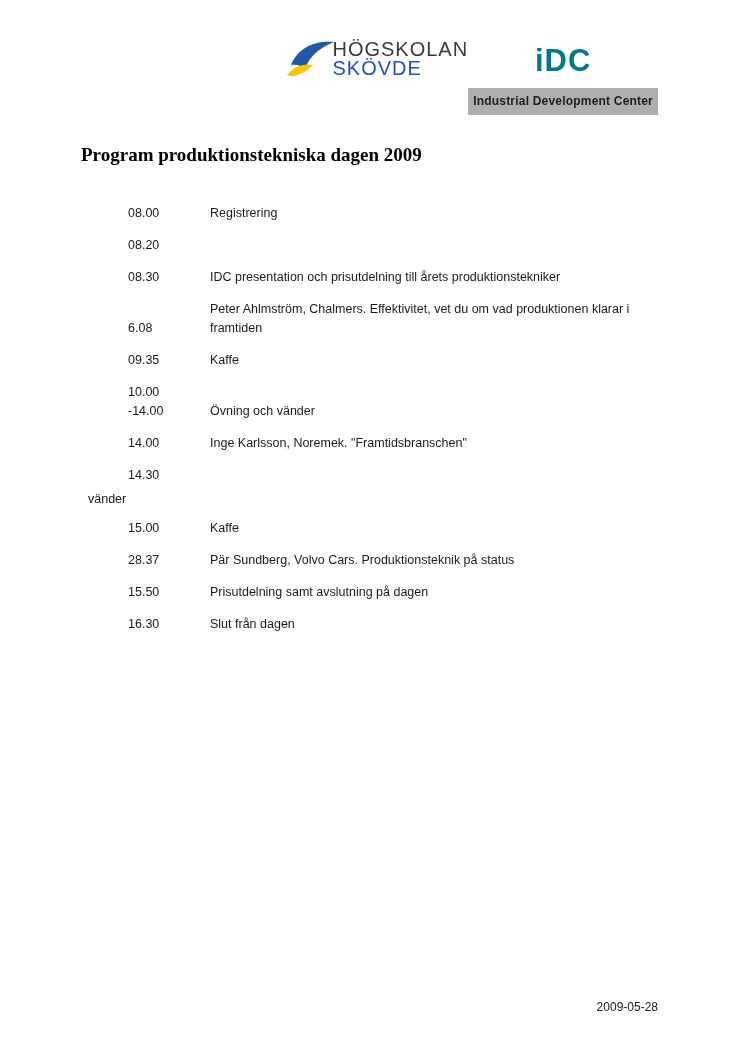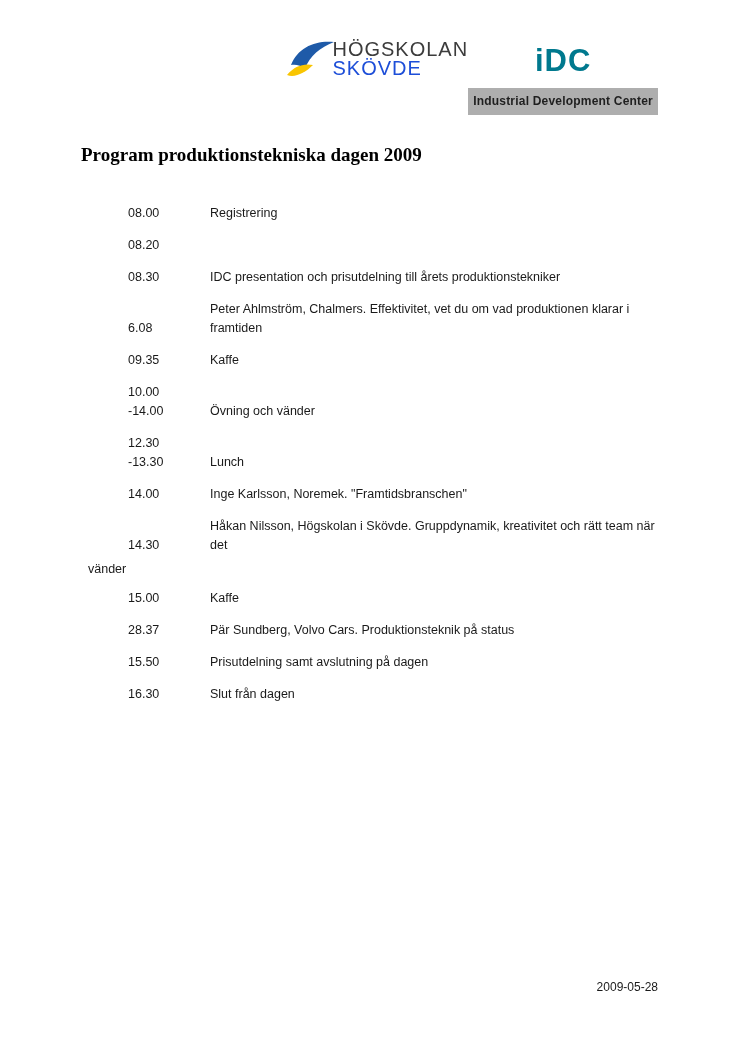--- a/index.html
+++ b/index.html
@@ -66,21 +66,21 @@
     position:absolute;top:204px;left:88px;right:88px;
     font-size:12.5px;line-height:19px;color:#1a1a1a;
   }
   .row{display:flex;align-items:flex-end;margin-bottom:13px;margin-left:40px;}
   .row .time{width:82px;flex-shrink:0;white-space:pre-line;}
   .row .desc{flex:1;}
   .cont{margin-top:-8px;margin-bottom:10px;}
 
   
   .doc-date{
-    position:absolute;top:980px;right:88px;
+    position:absolute;top:1000px;right:88px;
     font-size:12px;color:#1a1a1a;
   }
 </style>
 </head>
 <body>
 
 <div class="page">
 
   <div class="header">
 
@@ -123,31 +123,25 @@
       <div class="row">
         <span class="time">09.35</span>
         <span class="desc">Kaffe</span>
       </div>
       <div class="row">
         <span class="time">10.00
 -14.00</span>
         <span class="desc">Övning och vänder</span>
       </div>
       <div class="row">
-        <span class="time">12.30
--13.30</span>
-        <span class="desc">Lunch</span>
-      </div>
-      <div class="row">
         <span class="time">14.00</span>
         <span class="desc">Inge Karlsson, Noremek. "Framtidsbranschen"</span>
       </div>
       <div class="row">
         <span class="time">14.30</span>
-        <span class="desc">Håkan Nilsson, Högskolan i Skövde. Gruppdynamik, kreativitet och rätt team när det</span>
       </div>
       <div class="cont">vänder</div>
       <div class="row">
         <span class="time">15.00</span>
         <span class="desc">Kaffe</span>
       </div>
       <div class="row">
         <span class="time">28.37</span>
         <span class="desc">Pär Sundberg, Volvo Cars.  Produktionsteknik på status</span>
       </div>

